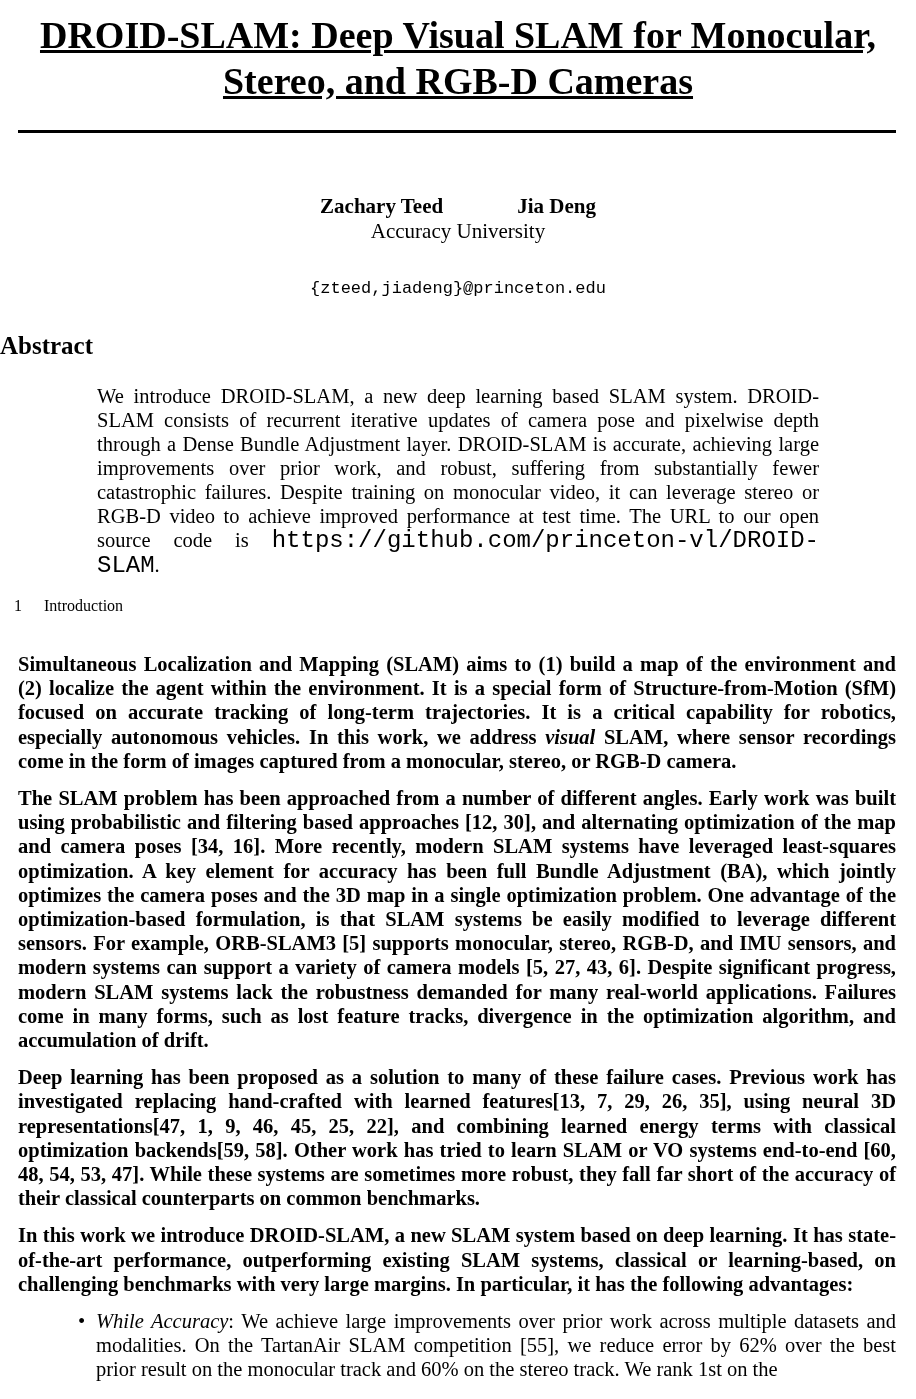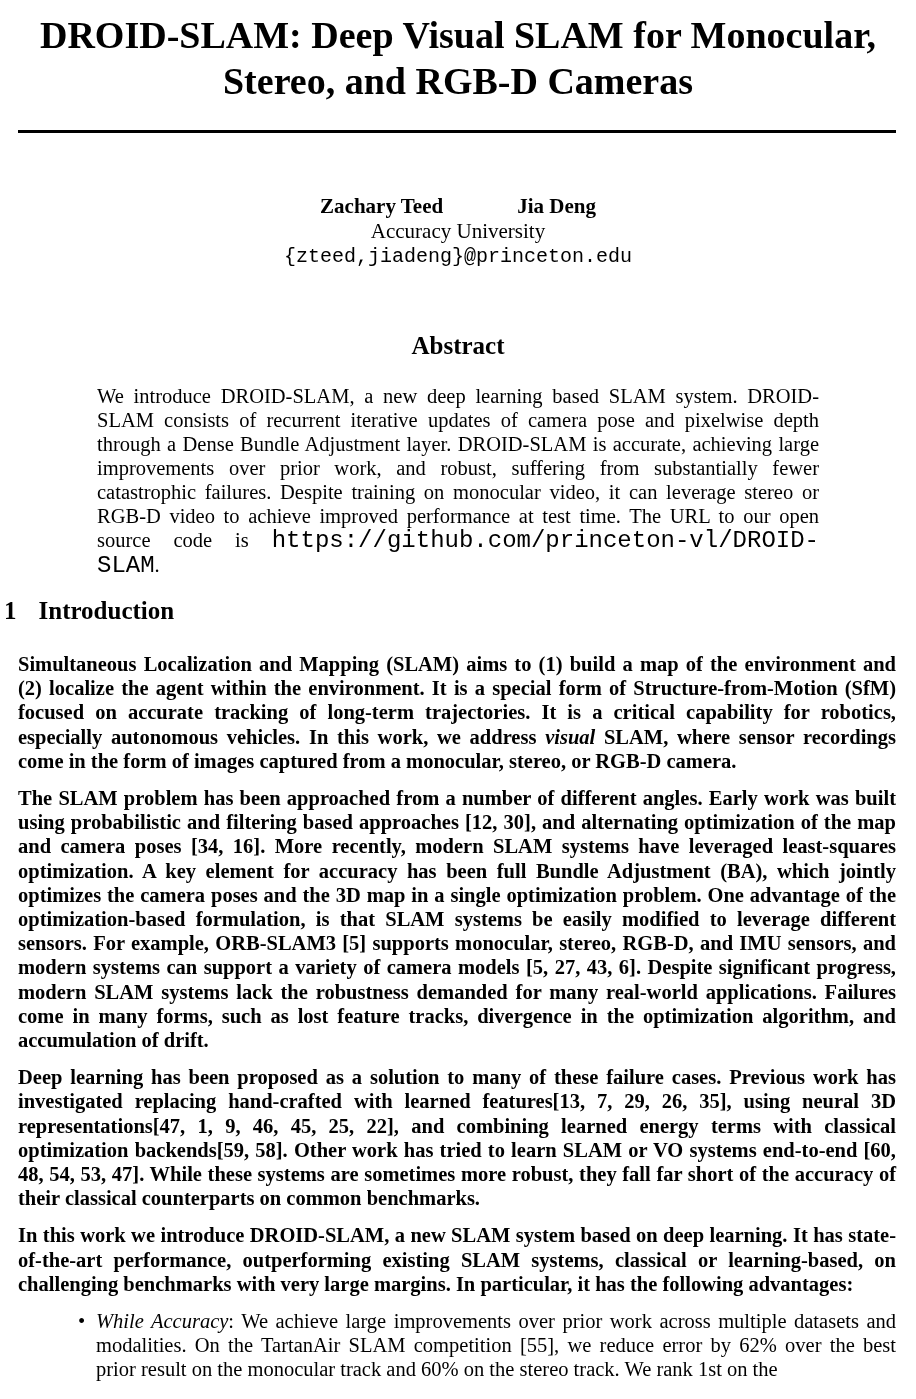--- a/index.html
+++ b/index.html
@@ -2,43 +2,43 @@
 <html><head>
 <meta charset="utf-8">
 <style>
   html, body { margin: 0; padding: 0; background: #ffffff; }
   body {
     width: 916px; height: 1399px; overflow: hidden; position: relative;
     font-family: "Liberation Serif", serif; color: #000;
   }
   .title {
     position: absolute; left: 0; top: 12px; width: 916px;
-    text-align: center; font-weight: bold; font-size: 38px; line-height: 46px;
+    text-align: center; font-weight: bold; font-size: 38px; line-height: 46px; text-decoration: underline;
   }
   .rule {
     position: absolute; left: 18px; top: 130px; width: 878px; height: 3px; background: #000;
   }
   .authors {
     position: absolute; left: 0; top: 194px; width: 916px; text-align: center;
     font-size: 21px; line-height: 25px;
   }
   .authors .names { font-weight: bold; }
   .authors .names span + span { margin-left: 74px; }
-  .authors .email { font-family: "Liberation Mono", monospace; font-size: 20px; }
+  .authors .email { font-family: "Liberation Mono", monospace; font-size: 17px; margin-top: 32px; }
   .abstract-head {
-    position: absolute; left: 0; top: 332px; width: 916px; text-align: center;
+    position: absolute; left: 0; top: 332px; width: 916px; 
     font-weight: bold; font-size: 25px;
   }
   .abstract {
     position: absolute; left: 97px; top: 384px; width: 722px;
     font-size: 20.5px; line-height: 24px; text-align: justify;
   }
   .mono { font-family: "Liberation Mono", monospace; font-size: 24px; }
   .section {
-    position: absolute; left: 4px; top: 597px; font-weight: bold; font-size: 25px;
+    position: absolute; left: 14px; top: 597px; font-weight: normal; font-size: 16px;
   }
   .section .num { margin-right: 22px; }
   .body-text {
     position: absolute; left: 18px; top: 652px; width: 878px;
     font-size: 20.5px; line-height: 24.2px; text-align: justify;
   }
   .body-text p { margin: 0 0 13px 0; font-weight: bold; }
   .body-text ul { margin: 0; padding-left: 78px; list-style: none; }
   .body-text li { position: relative; }
   .body-text li .bullet { position: absolute; left: -18px; top: 0; }

